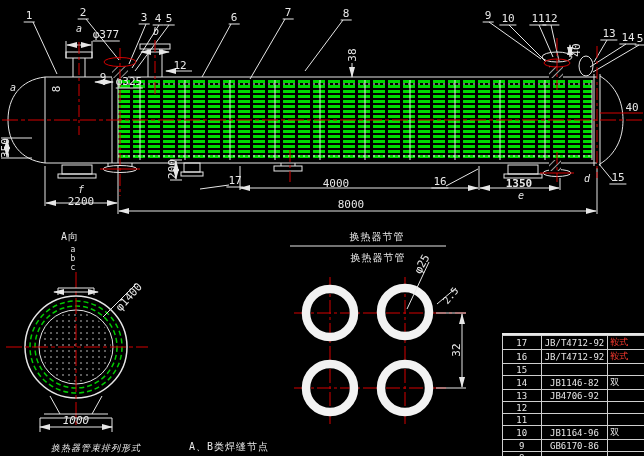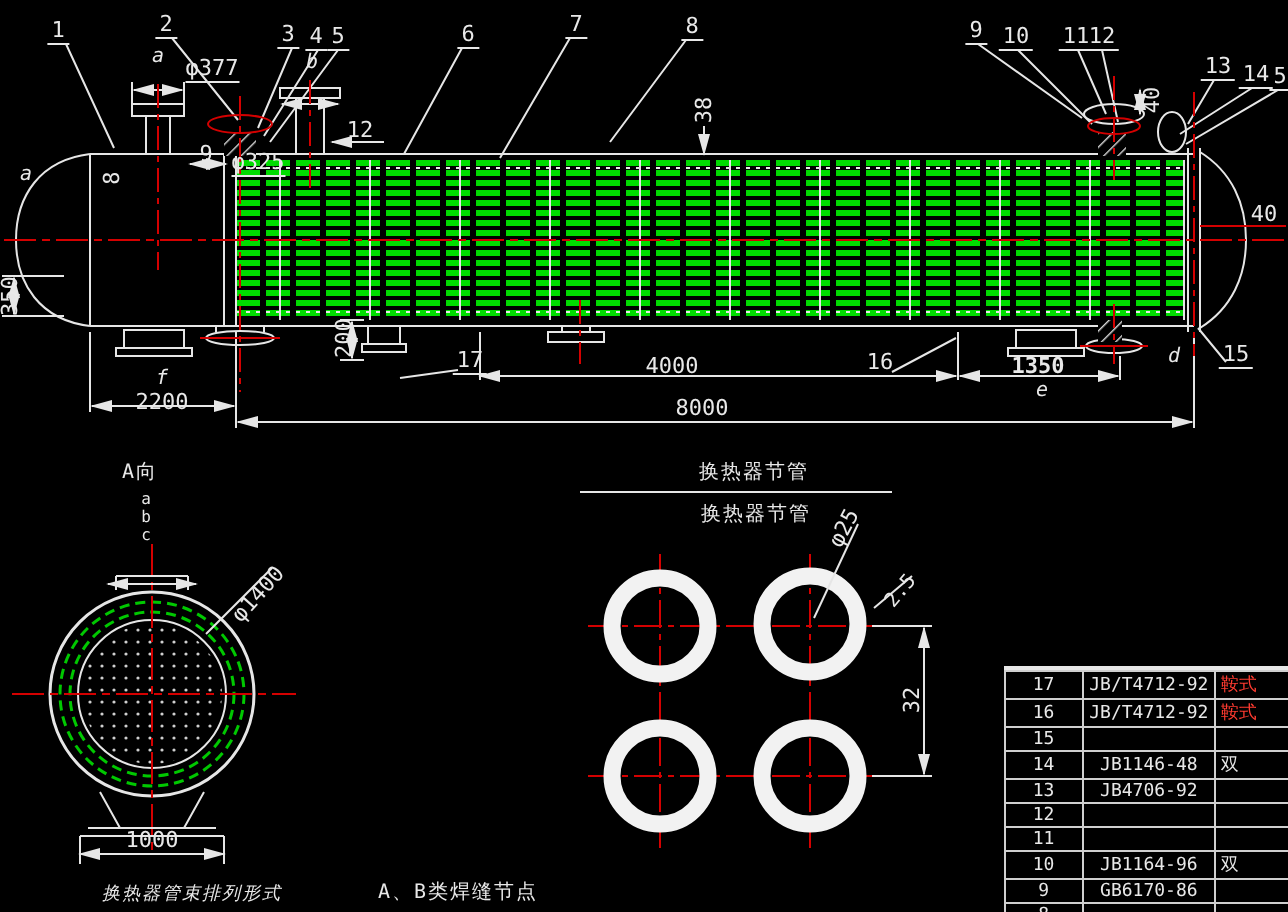--- a/index.html
+++ b/index.html
@@ -190,21 +190,21 @@
       <span class="t lbl" style="left: 81px; top: 190px;">f</span>
       <span class="t lbl" style="left: 521px; top: 196px;">e</span>
       <span class="t lbl" style="left: 587px; top: 179px;">d</span>
     </div>
 
   <span class="t cjk" style="left:70px;top:237px;">A向</span>
   <span class="t small" style="left:73px;top:250px;">a</span>
   <span class="t small" style="left:73px;top:259px;">b</span>
   <span class="t small" style="left:73px;top:268px;">c</span>
   <span class="t" style="left:129px;top:297px;transform:translate(-50%,-50%) rotate(-48deg);">φ1400</span>
-  <span class="t" style="left:76px;top:420px;">1000</span>
+  <span class="t" style="left:76px;top:420px;font-style:italic;">1000</span>
   <span class="t cjk" style="left:96px;top:448px;font-size:9px;font-style:italic;">换热器管束排列形式</span>
 
   <span class="t cjk" style="left:377px;top:237px;">换热器节管</span>
   <span class="t cjk" style="left:378px;top:258px;">换热器节管</span>
   <span class="t" style="left:422px;top:264px;transform:translate(-50%,-50%) rotate(-62deg);">φ25</span>
   <span class="t" style="left:451px;top:296px;transform:translate(-50%,-50%) rotate(-50deg);font-size:10px;">2.5</span>
   <span class="t rot" style="left:456px;top:350px;">32</span>
   <span class="t cjk" style="left:229px;top:447px;">A、B类焊缝节点</span>
 
   <div id="ptable">
@@ -220,21 +220,21 @@
             <td class="std">JB/T4712-92</td>
             <td class="nm">鞍式</td>
           </tr>
           <tr>
             <td class="no">15</td>
             <td class="std"></td>
             <td class="nm"></td>
           </tr>
           <tr>
             <td class="no">14</td>
-            <td class="std">JB1146-48</td>
+            <td class="std">JB1146-82</td>
             <td class="nm">双</td>
           </tr>
           <tr>
             <td class="no">13</td>
             <td class="std">JB4706-92</td>
             <td class="nm"></td>
           </tr>
           <tr>
             <td class="no">12</td>
             <td class="std"></td>

